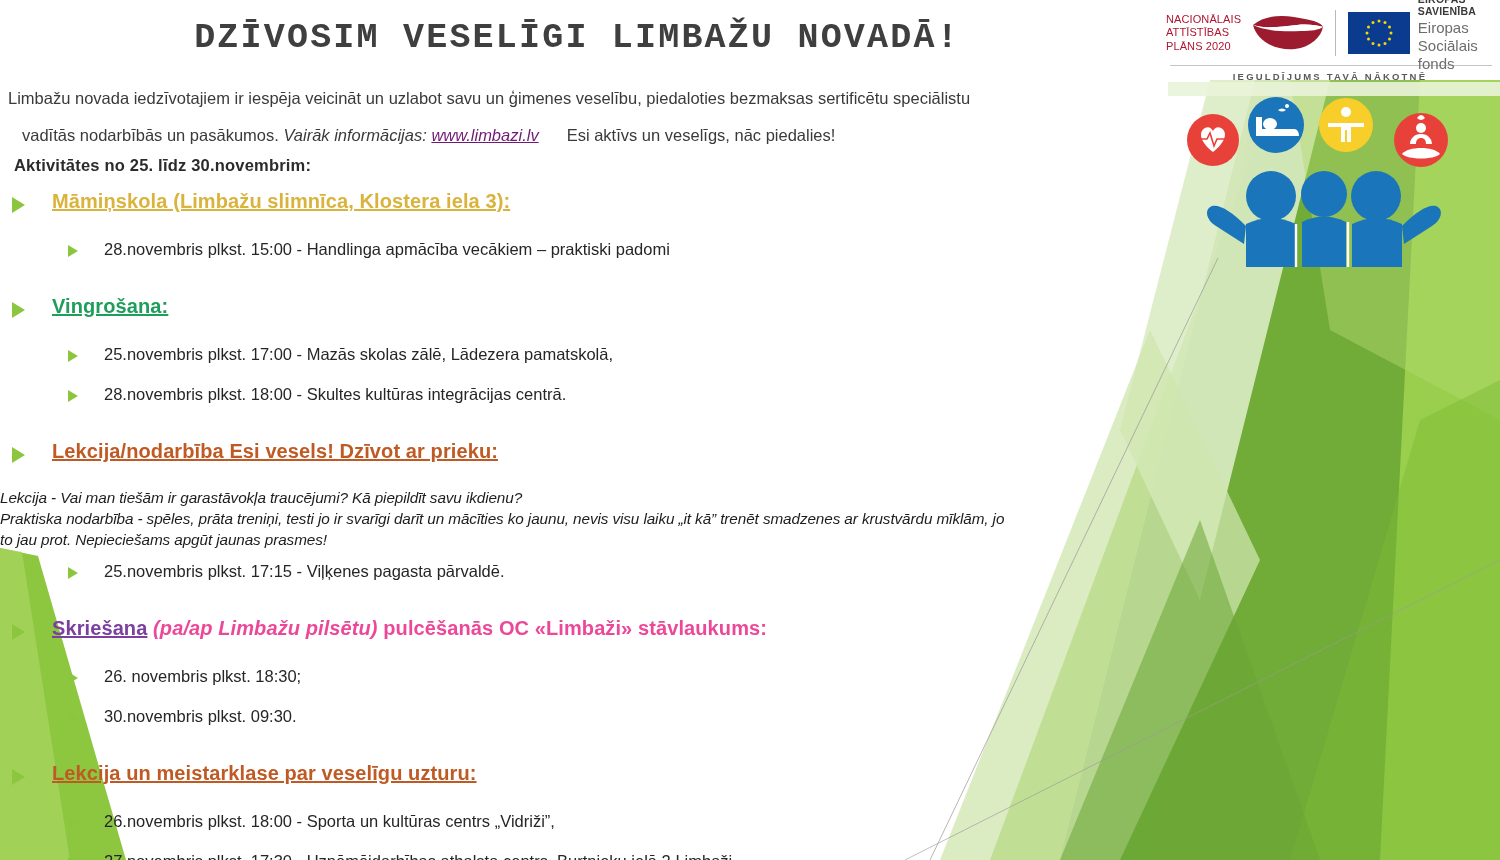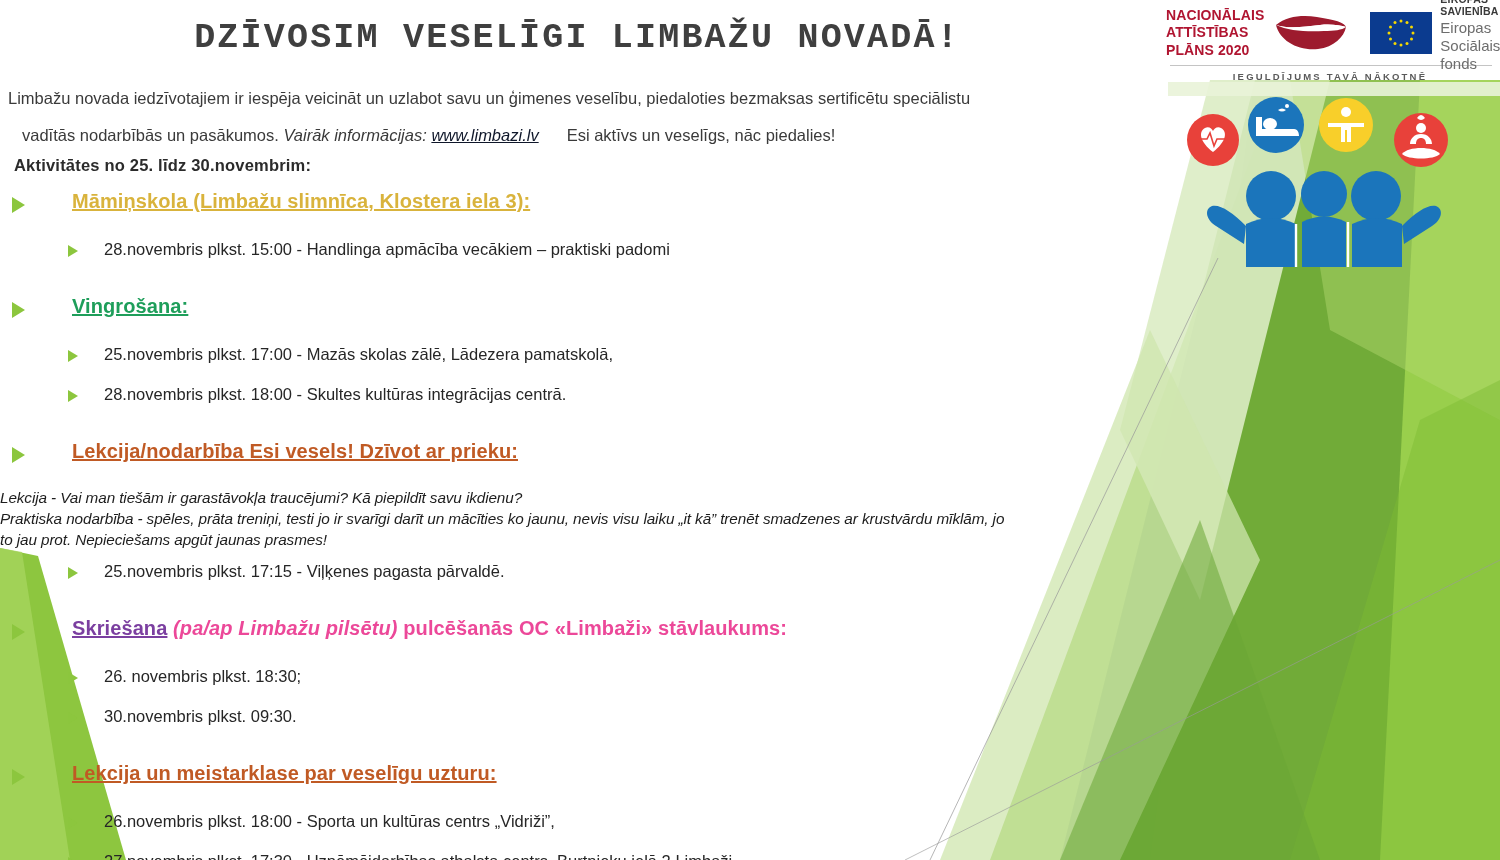--- a/index.html
+++ b/index.html
@@ -20,21 +20,21 @@
   
   .bg-svg{position:absolute;top:0;left:0;width:1500px;height:860px;pointer-events:none;}
 
   
   .logo-block{
     position:absolute;top:4px;left:1160px;width:340px;height:82px;
   }
   .logo-row{display:flex;align-items:center;height:58px;padding-left:6px;}
   .ndp-text{
     font-family:"Liberation Sans", sans-serif;
-    font-size:14px;font-weight:bold;color:#b01531;line-height:1.22;
+    font-size:11px;font-weight:normal;color:#b01531;line-height:1.22;
     letter-spacing:.1px;white-space:pre-line;
   }
   .lv-flag-wrap{margin-left:6px;}
   .vsep{width:1px;height:46px;background:#b9b9b9;margin:0 12px 0 10px;}
   .eu-flag{
     width:62px;height:42px;background:#0b3b8f;position:relative;flex:none;
   }
   .eu-stars{position:absolute;inset:0;}
   .eu-label{margin-left:8px;}
   .eu-title{font-size:10.5px;font-weight:bold;color:#3a3a3a;letter-spacing:.2px;}
@@ -58,41 +58,41 @@
     white-space:nowrap;
     margin-left:17px;
   }
   .intro{
     position:absolute;left:8px;top:80px;width:1090px;
     font-size:16.5px;color:#3a3a3a;line-height:37px;
   }
   .intro .l2{display:block;padding-left:14px;}
   .ital{font-style:italic;}
   .weblink{
-    font-style:italic;color:#0f172a;text-decoration:underline;
+    font-style:italic;color:#701a75;text-decoration:underline;
   }
   .spacer-lg{display:inline-block;width:28px;}
   .aktiv{
     position:absolute;left:14px;top:156px;
     font-size:16.5px;font-weight:bold;color:#2b2b2b;letter-spacing:.2px;
   }
 
   
   .list{position:absolute;left:0;top:188px;width:1290px;}
   .l1{position:relative;padding-left:52px;margin:0;min-height:40px;}
   .l1 .bullet{
     position:absolute;left:12px;top:9px;
     width:0;height:0;border-left:13px solid #8cc63e;
     border-top:8px solid transparent;border-bottom:8px solid transparent;
   }
   .l1 .h{
     font-size:20px;font-weight:bold;letter-spacing:.1px;line-height:26px;
     display:inline;
   }
-  .u{text-decoration:underline;margin-left:20px;}
+  .u{text-decoration:underline;}
   .c-gold{color:#d9b33c;}
   .c-green{color:#1e9e5a;}
   .c-orange{color:#c05a24;}
   .c-purple{color:#7b3fa0;}
   .c-black{color:#ec4899;}
 
   .l2row{position:relative;padding-left:104px;margin:0;min-height:40px;}
   .l2row .bullet2{
     position:absolute;left:68px;top:8px;
     width:0;height:0;border-left:10px solid #8cc63e;

